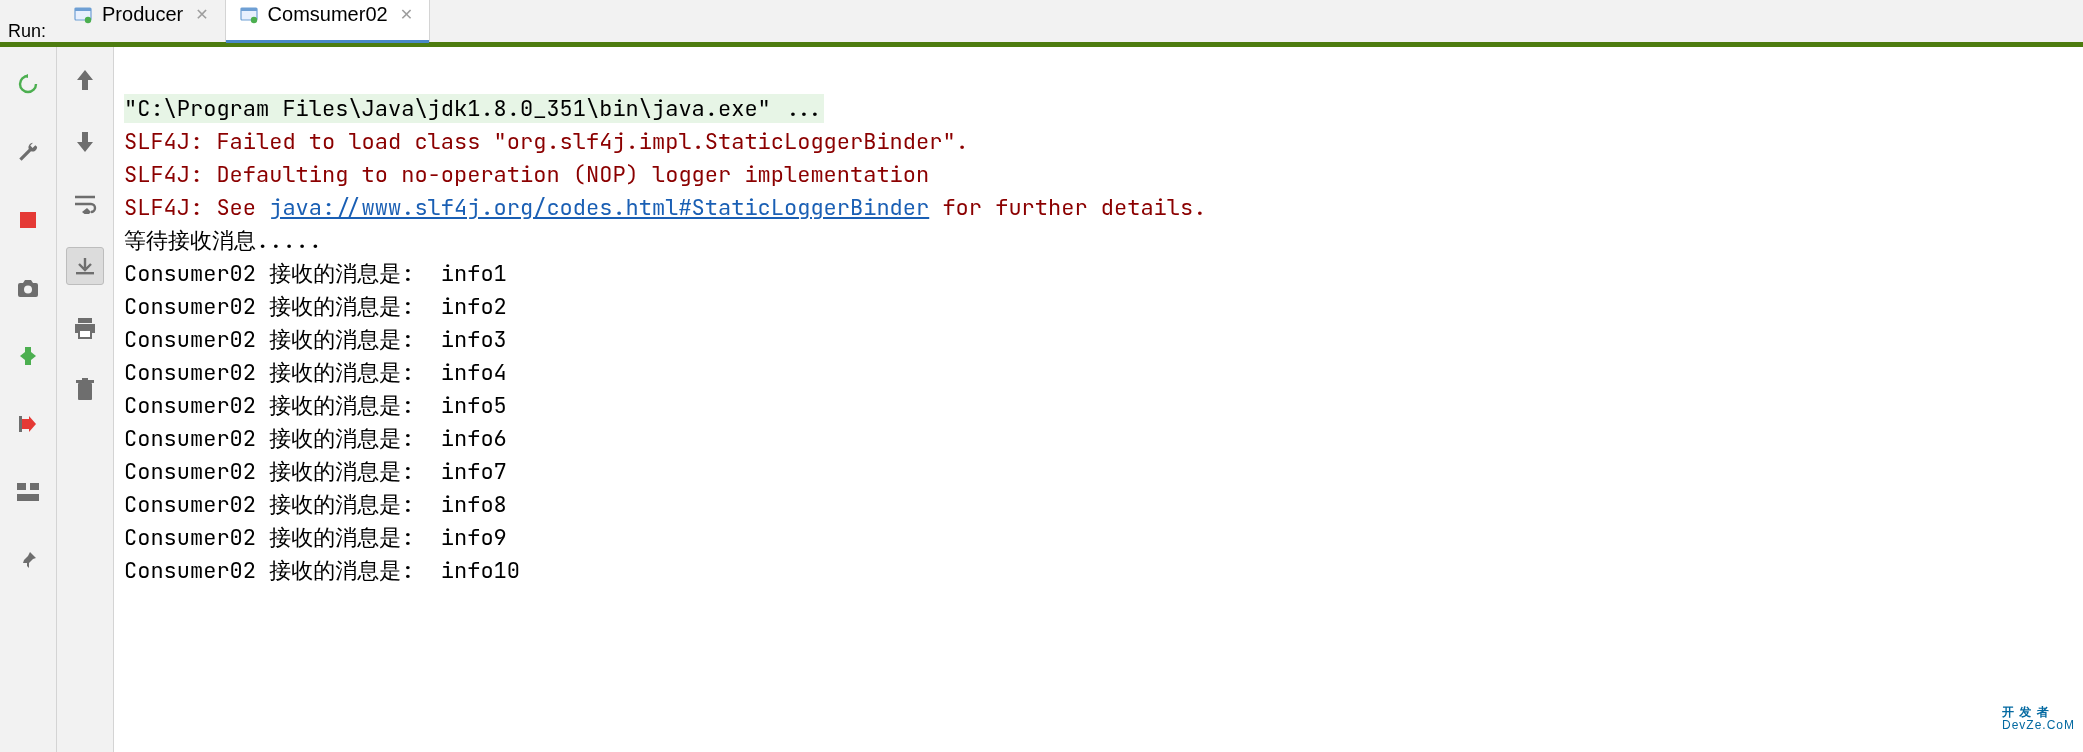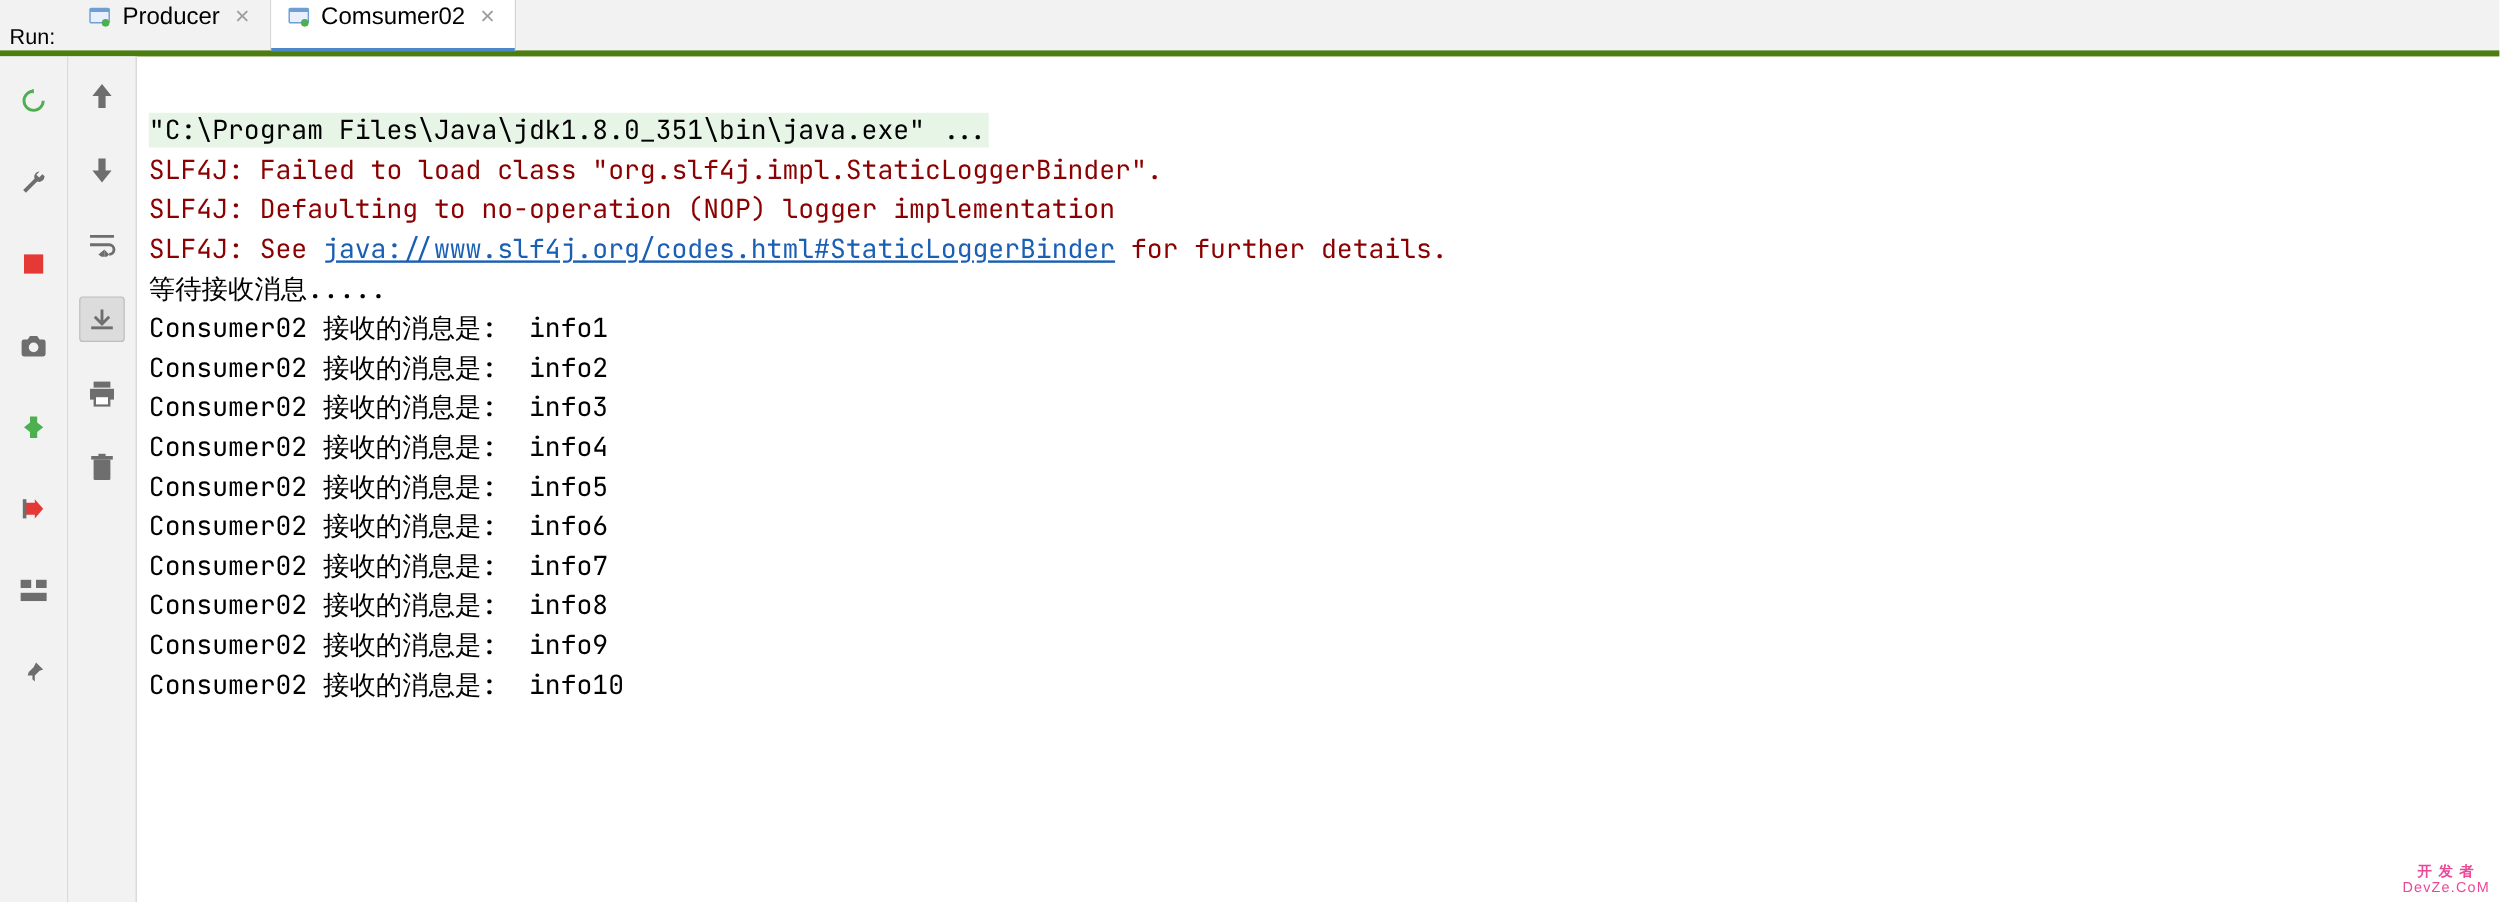--- a/index.html
+++ b/index.html
@@ -37,21 +37,21 @@
 .toolbar-col2 {
   width: 57px; background: #f2f2f2; border-right: 1px solid #d4d4d4;
   display: flex; flex-direction: column; align-items: center; padding-top: 14px; gap: 24px;
 }
 .tb-btn { width: 38px; height: 38px; display: flex; align-items: center; justify-content: center; cursor: pointer; border-radius: 3px; }
 .tb-btn.sel { background: #dcdcdc; border: 1px solid #bdbdbd; }
 .console { flex: 1; overflow: auto; padding: 12px 10px; font-family: "JetBrains Mono", Consolas, monospace; font-size: 22px; line-height: 33px; white-space: pre; }
 .line-cmd { background: #e7f5e6; display: inline; }
 .err { color: #8b0000; text-align: center; }
 .link { color: #1a5fb4; text-decoration: underline; }
-.watermark { position: absolute; right: 8px; bottom: 6px; font-size: 12px; color: #ec4899; font-family: sans-serif; text-align: center; line-height: 1.1; letter-spacing: 1px; }
+.watermark { position: absolute; right: 8px; bottom: 20px; font-size: 12px; color: #0369a1; font-family: sans-serif; text-align: left; line-height: 1.1; letter-spacing: 1px; }
 .watermark .top { font-weight: bold; }
 </style>
 </head>
 <body>
 
 <div class="main-container">
   <div class="top-row">
     <div class="run-label">Run:</div>
     <div class="tabs">
       <div class="tab">

